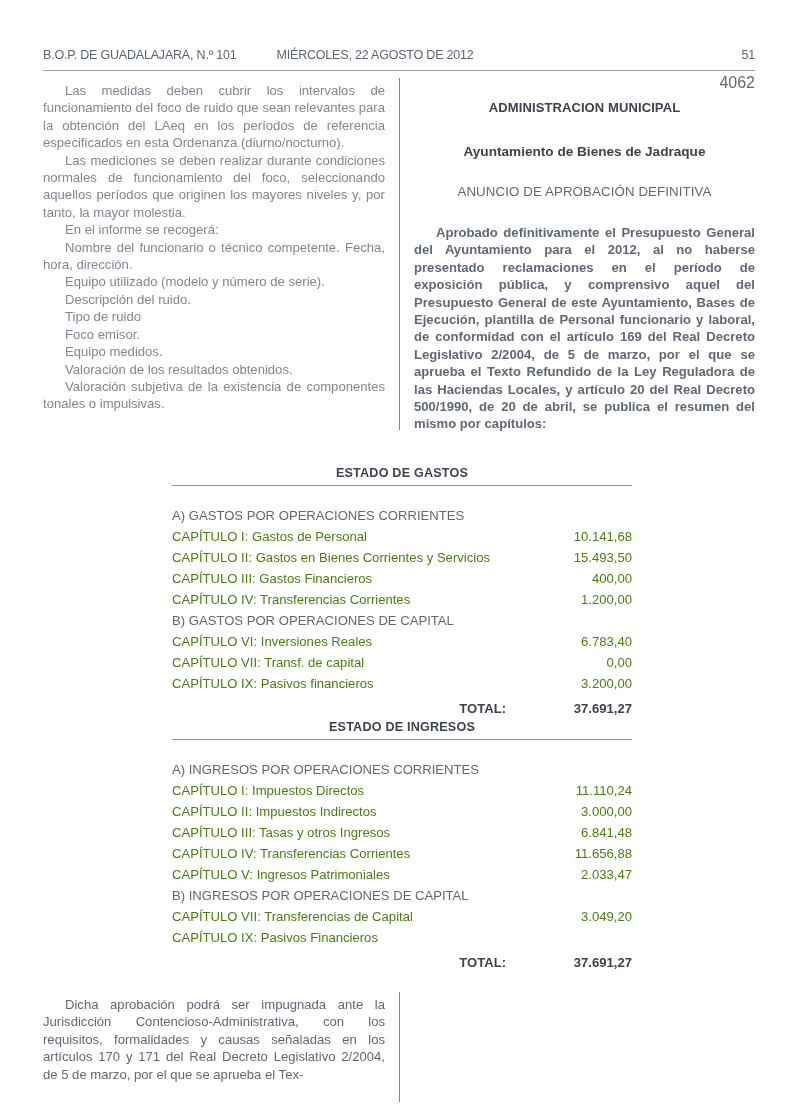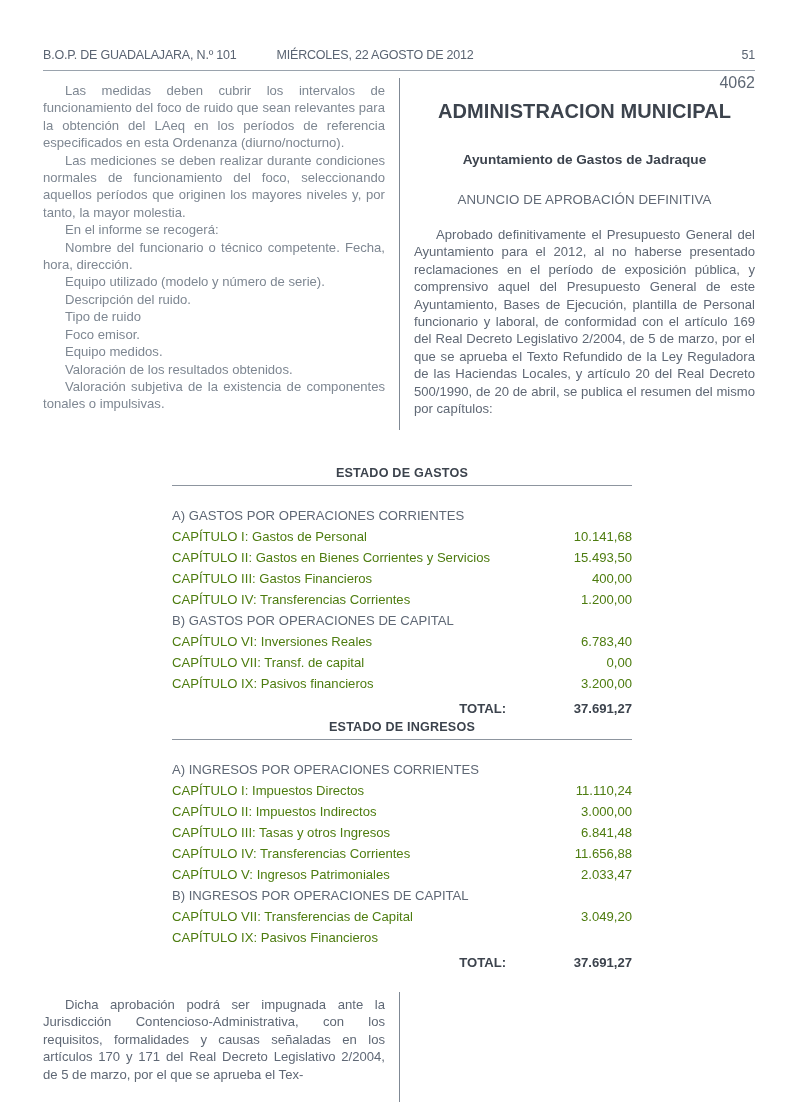--- a/index.html
+++ b/index.html
@@ -75,42 +75,42 @@
   .ref-no {
     position: absolute;
     right: 0;
     top: 0;
     font-size: 16px;
     color: #5f6875;
   }
 
   h1.admin-title {
     margin: 26px 0 0 0;
-    font-size: 20px;
+    font-size: 13px;
     font-weight: bold;
     text-align: center;
     color: #3c434d;
     letter-spacing: 0.1px;
   }
   h2.entity {
     margin: 29px 0 0 0;
     font-size: 13.6px;
     font-weight: bold;
     text-align: center;
     color: #3c434d;
   }
   h3.announce {
     margin: 25px 0 0 0;
     font-size: 13.3px;
     font-weight: normal;
     text-align: center;
     color: #5f6875;
     letter-spacing: 0.1px;
   }
-  .rc-body { margin-top: 19px; }
+  .rc-body { margin-top: 25px; font-weight: bold; }
 
   
   .budget {
     position: absolute;
     left: 172px;
     width: 460px;
   }
   #tbl-gastos { top: 466px; }
   #tbl-ingresos { top: 720px; }
 
@@ -199,21 +199,21 @@
     <p class="para nojust">Tipo de ruido</p>
     <p class="para nojust">Foco emisor.</p>
     <p class="para nojust">Equipo medidos.</p>
     <p class="para nojust">Valoración de los resultados obtenidos.</p>
     <p class="para">Valoración subjetiva de la existencia de componentes tonales o impulsivas.</p>
   </div>
 
   <div class="col-right">
     <div class="ref-no">4062</div>
     <h1 class="admin-title">ADMINISTRACION MUNICIPAL</h1>
-    <h2 class="entity">Ayuntamiento de Gastos de Jadraque</h2>
+    <h2 class="entity">Ayuntamiento de Bienes de Jadraque</h2>
     <h3 class="announce">ANUNCIO DE APROBACIÓN DEFINITIVA</h3>
     <div class="rc-body">
       <p class="para">Aprobado definitivamente el Presupuesto General del Ayuntamiento para el 2012, al no haberse presentado reclamaciones en el período de exposición pública, y comprensivo aquel del Presupuesto General de este Ayuntamiento, Bases de Ejecución, plantilla de Personal funcionario y laboral, de conformidad con el artículo 169 del Real Decreto Legislativo 2/2004, de 5 de marzo, por el que se aprueba el Texto Refundido de la Ley Reguladora de las Haciendas Locales, y artículo 20 del Real Decreto 500/1990, de 20 de abril, se publica el resumen del mismo por capítulos:</p>
     </div>
   </div>
 
   <div class="budget" id="tbl-gastos">
     <div class="tbl-title">ESTADO DE GASTOS</div>
     <table class="budget-tbl">
       <tbody>

